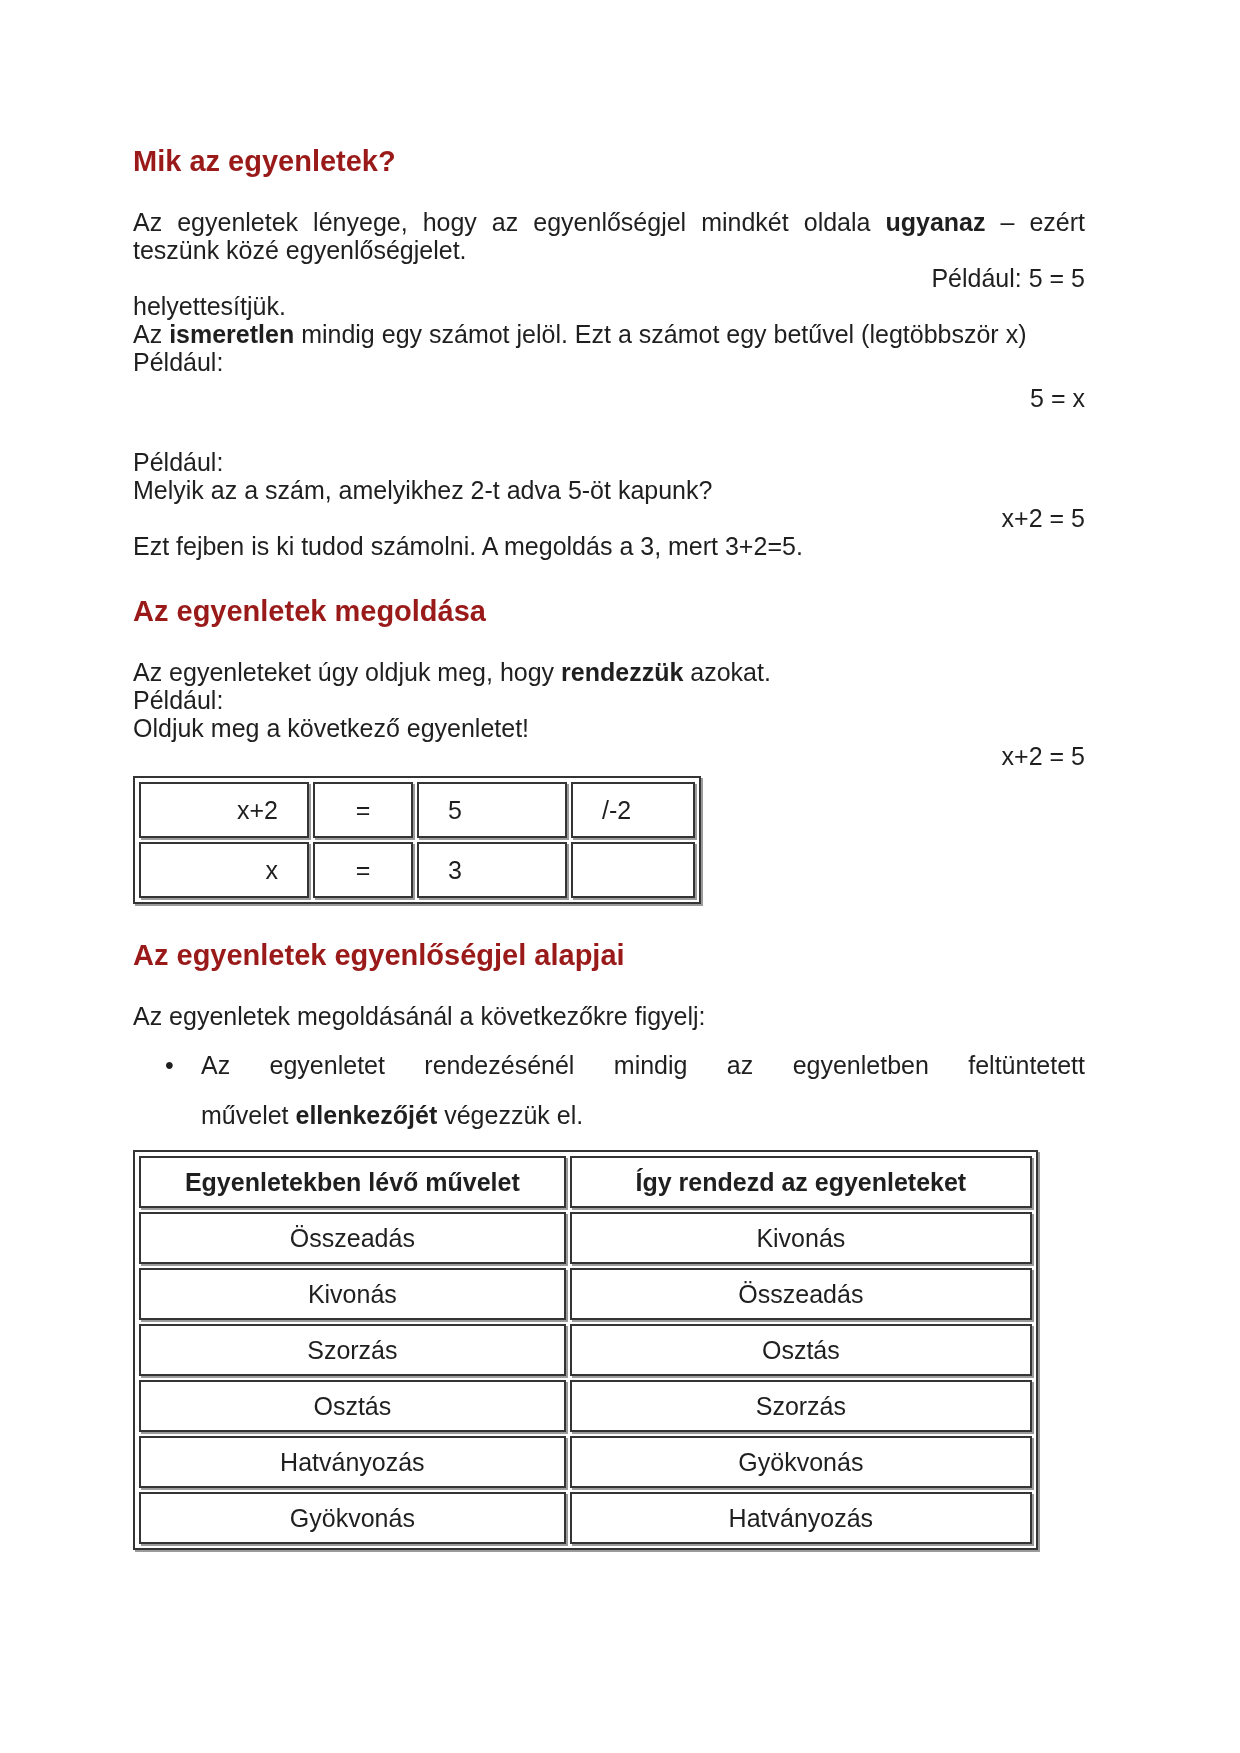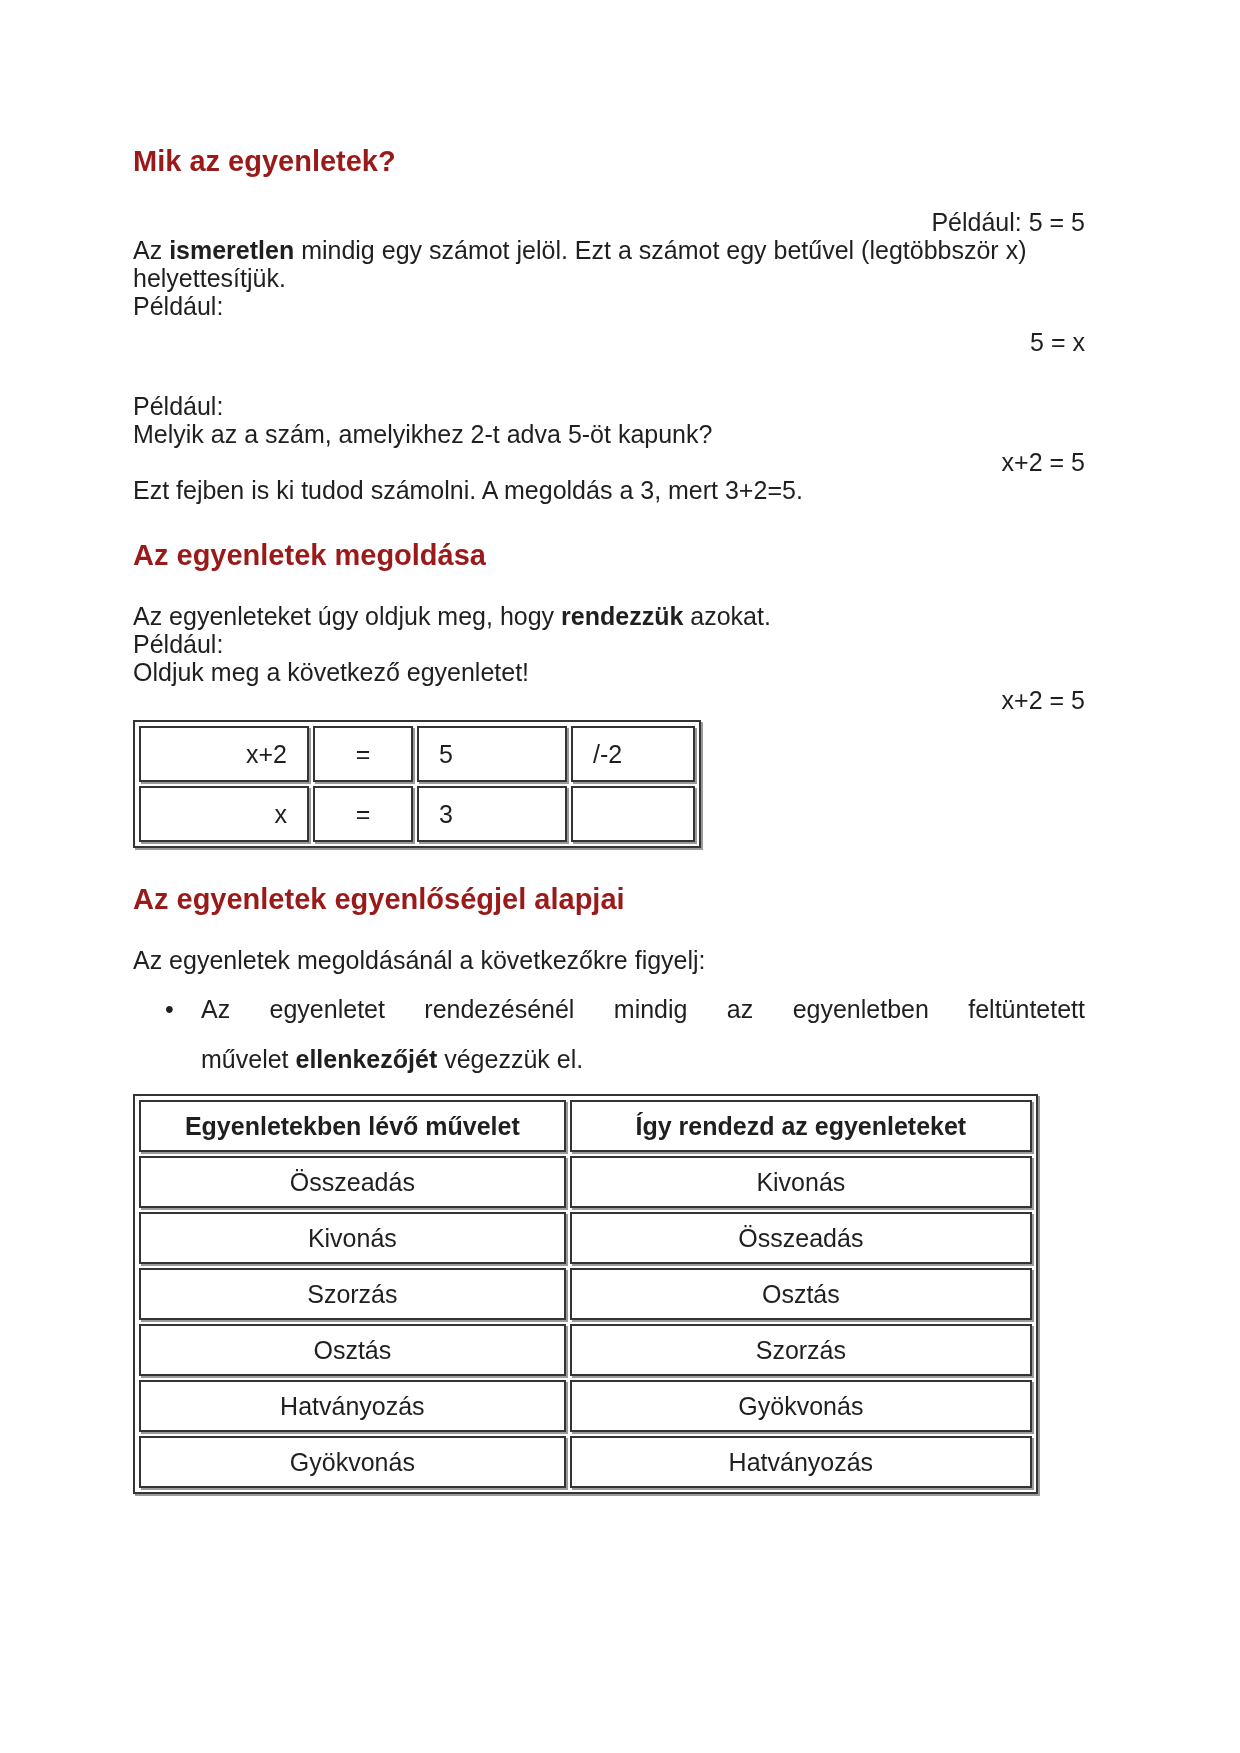--- a/index.html
+++ b/index.html
@@ -32,21 +32,21 @@
   table.doc-table{
     border-collapse:separate;border-spacing:4px;
     border:2px solid var(--border);
     box-shadow:2px 2px 0 var(--shadow);
     background:#ffffff;
   }
   table.doc-table td,table.doc-table th{
     border:2px solid var(--border);
     box-shadow:2px 2px 0 var(--shadow);
     background:#ffffff;vertical-align:middle;
-    padding:0 20px;font-size:25px;
+    padding:0 29px;font-size:25px;
   }
   
   .steps{width:552px;margin-top:6px;table-layout:fixed;}
   .steps td{height:56px;}
   .steps .c-right{text-align:right;}
   .steps .c-center{text-align:center;}
   .steps .c-left{text-align:left;}
   
   .rules{width:905px;margin-top:10px;table-layout:fixed;}
   .rules th{height:52px;font-weight:bold;text-align:center;}
@@ -56,26 +56,30 @@
   .bullet .dot{width:36px;flex:0 0 36px;line-height:50px;font-size:25px;}
   .bullet .bullet-text{flex:1;line-height:50px;}
 </style>
 </head>
 <body>
 
 <div class="page">
 
   <h1>Mik az egyenletek?</h1>
 
+  <p class="justify">
+    <span class="line stretch"><span>Az egyenletek lényege, hogy az egyenlőségjel mindkét oldala </span><b>ugyanaz</b><span> – ezért</span></span>
+    <span class="line">teszünk közé egyenlőségjelet.</span>
+  </p>
 
   <p class="center">Például: 5 = 5</p>
 
   <p class="justify">
+    <span class="line">helyettesítjük.</span>
     <span class="line"><span> Az </span><b>ismeretlen</b><span> mindig egy számot jelöl. Ezt a számot egy betűvel (legtöbbször x)</span></span>
-    <span class="line">helyettesítjük.</span>
   </p>
 
   <p>Például:</p>
 
   <p class="center eq-x">5 = x</p>
 
   <p>Például:</p>
   <p>Melyik az a szám, amelyikhez 2-t adva 5-öt kapunk?</p>
   <p class="center">x+2 = 5</p>
   <p>Ezt fejben is ki tudod számolni. A megoldás a 3, mert 3+2=5.</p>

